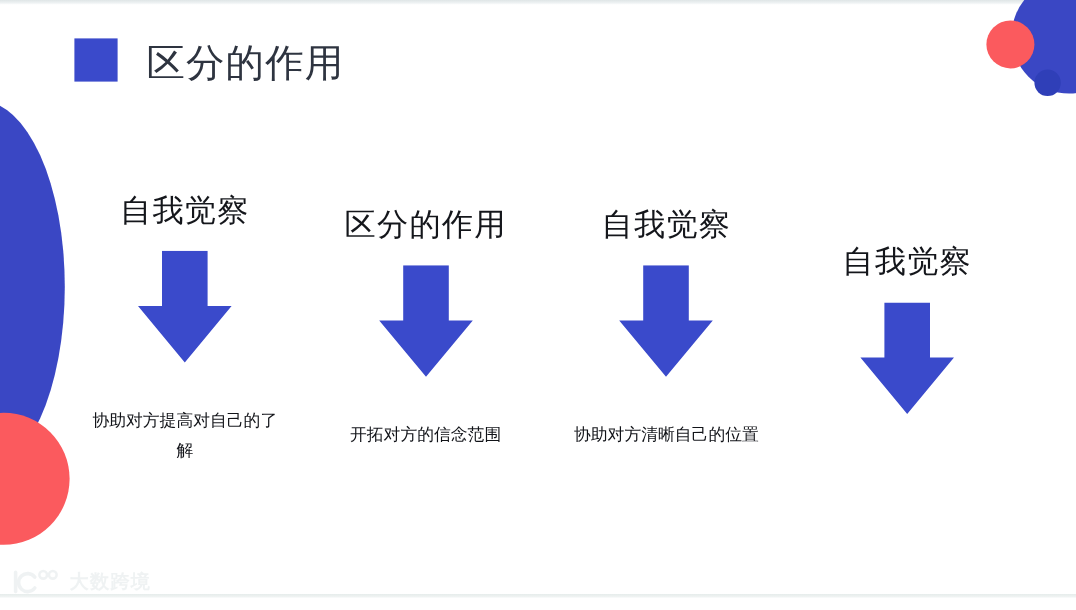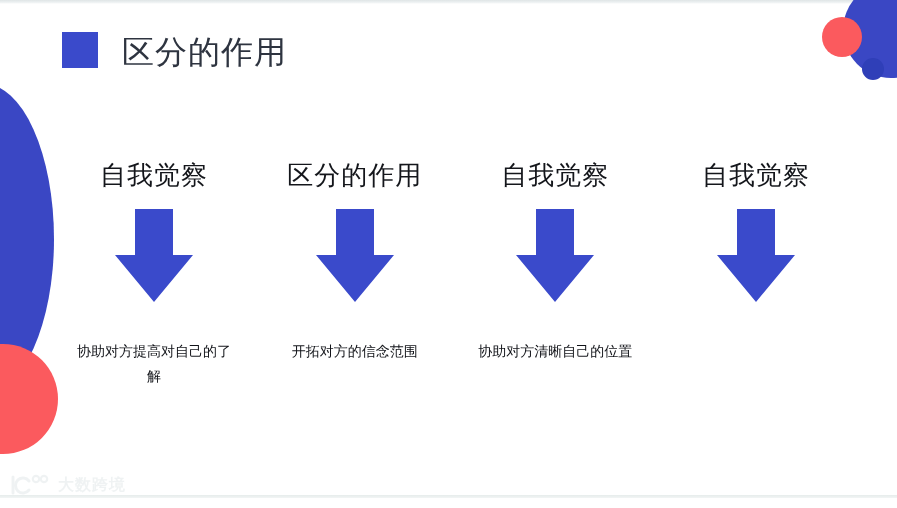--- a/index.html
+++ b/index.html
@@ -105,20 +105,21 @@
   }
 
   
   .columns {
     position: absolute;
     left: 60px;
     top: 160px;
     width: 790px;
     display: flex;
     justify-content: space-between;
+    align-items: center;
   }
   .column {
     width: 188px;
     display: flex;
     flex-direction: column;
     align-items: center;
   }
   .col-heading {
     font-family: "Liberation Serif", "DejaVu Serif", serif;
     font-size: 26px;

